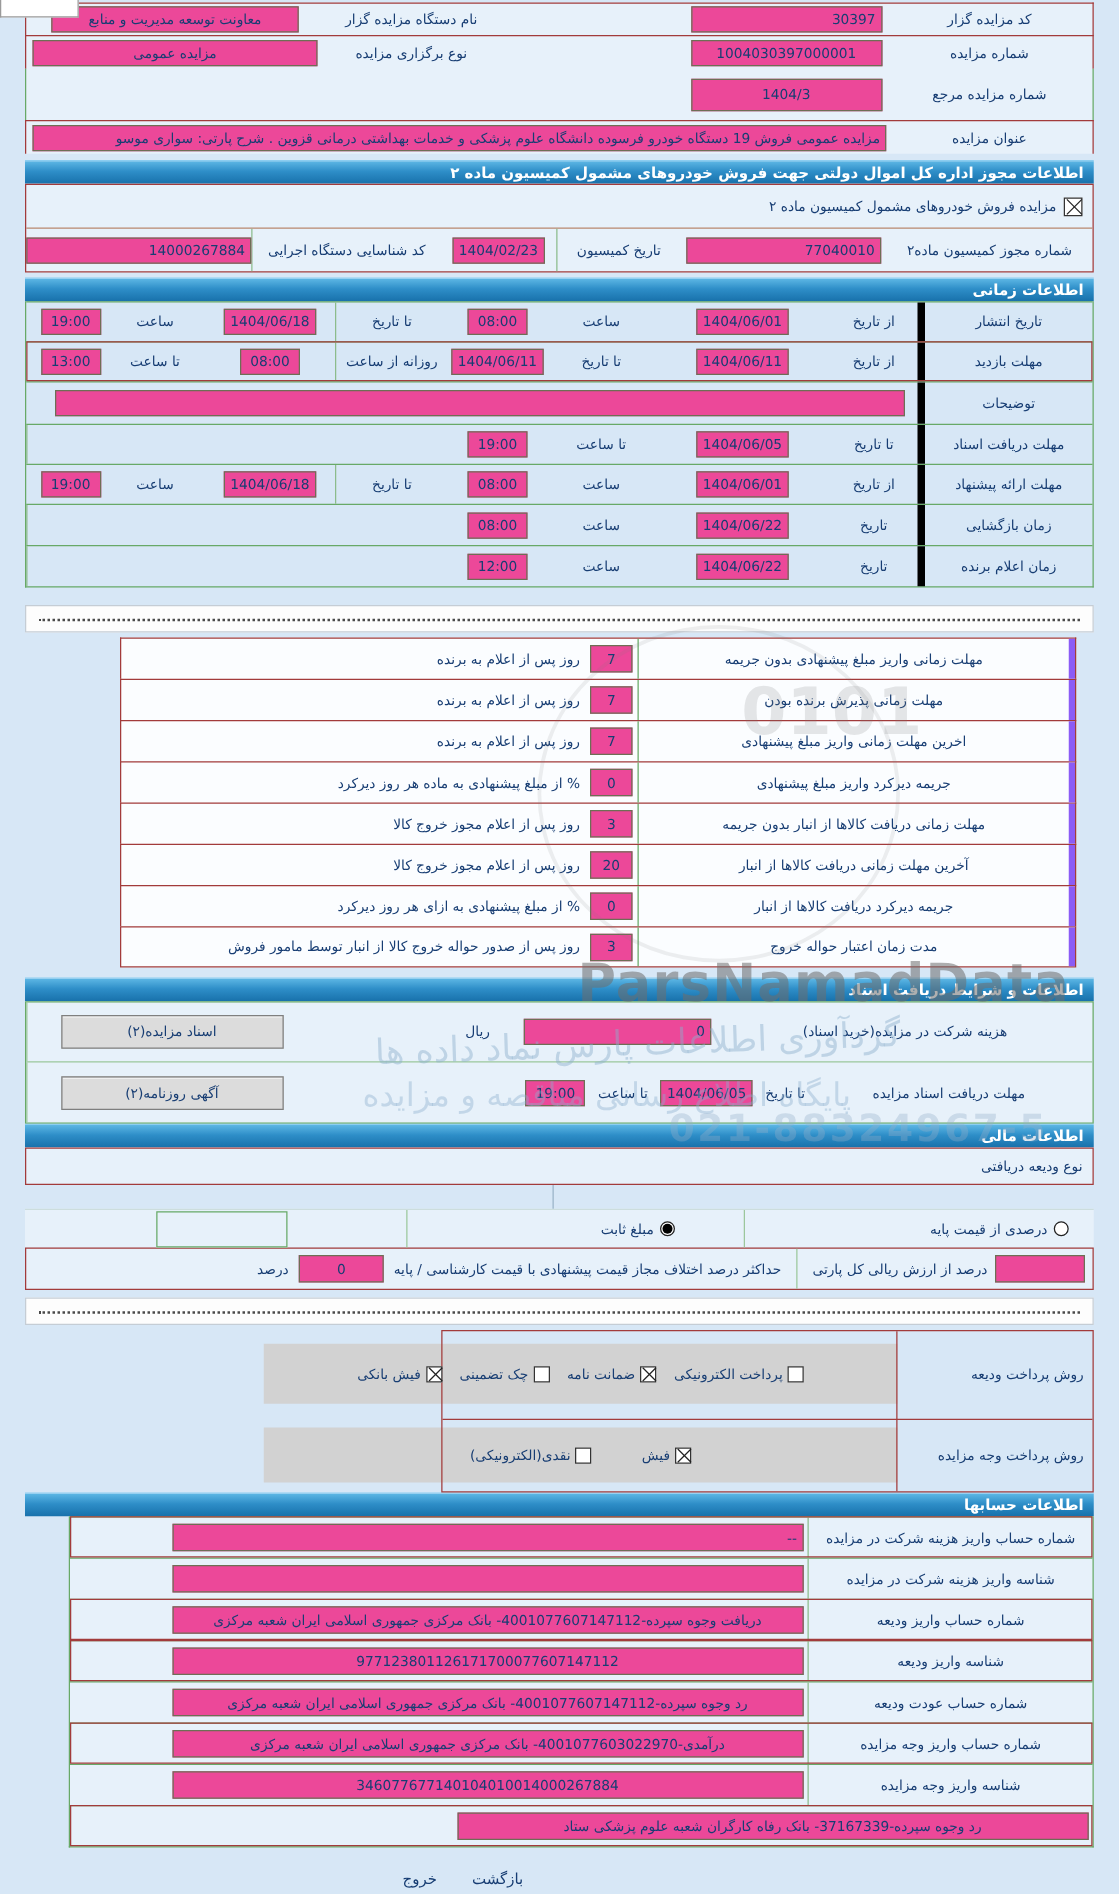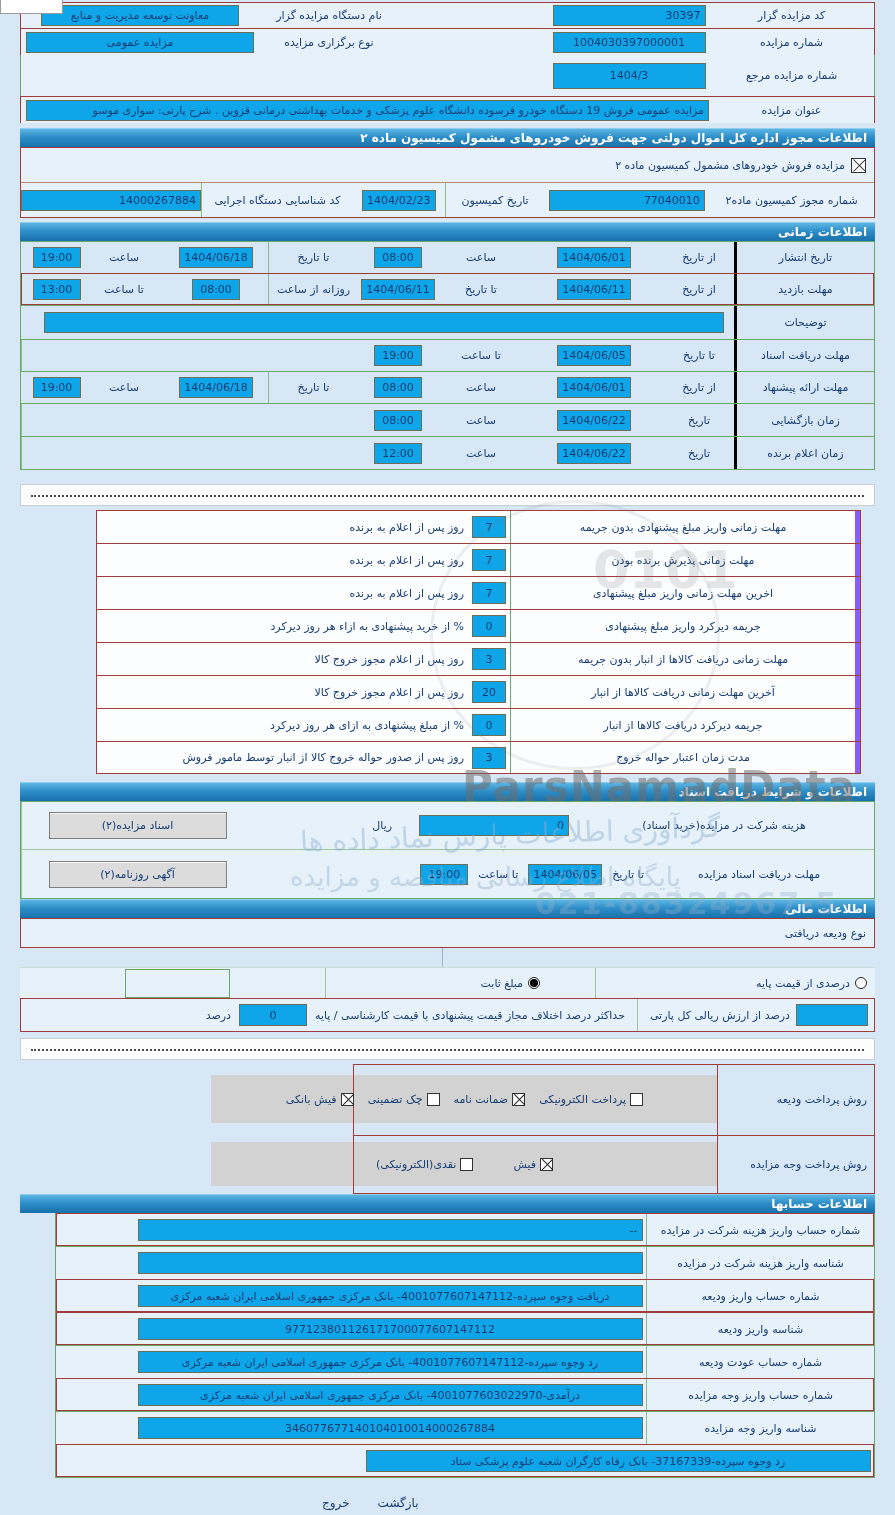--- a/index.html
+++ b/index.html
@@ -13,21 +13,21 @@
     position:relative;
   }
   .corner-box{position:absolute;top:0;left:0;width:63px;height:14px;background:#fff;border:1px solid #9a9a9a;border-top:none;z-index:3;}
   .content{position:absolute;top:2px;right:20px;width:855px;}
 
   
   .tbl{background:#e7f1fa;}
   .row{display:flex;align-items:center;}
   .cell{display:flex;align-items:center;justify-content:center;height:100%;}
   .lbl{color:#173d73;}
-  .ybox{background:#0ea5e9;border:1px solid #6e6e55;height:21px;display:flex;align-items:center;justify-content:center;padding:0 4px;overflow:hidden;white-space:nowrap;}
+  .ybox{background:#ec4899;border:1px solid #6e6e55;height:21px;display:flex;align-items:center;justify-content:center;padding:0 4px;overflow:hidden;white-space:nowrap;}
   .ybox.num{direction:ltr;justify-content:flex-end;}
   .ybox.cnum{direction:ltr;justify-content:center;}
   .sec-header{height:19px;background:linear-gradient(180deg,#5cb6e4 0%,#2e8ec8 45%,#1871ab 100%);color:#fff;font-weight:bold;font-size:12px;line-height:19px;padding-right:8px;border-top:1px solid #8ccdf0;}
   .dotted-strip{background:#fdfdfd;border:1px solid #c5cdd5;height:22px;}
   .dotted-strip .dots{border-top:2px dotted #4a4a4a;margin:10px 10px 0 10px;}
 
   
   .cb{width:13px;height:13px;border:1px solid #333;background:#fff;display:inline-block;position:relative;flex:none;}
   .cb.checked::before,.cb.checked::after{content:"";position:absolute;left:-1px;top:5px;width:15px;height:1px;background:#222;}
   .cb.checked::before{transform:rotate(45deg);}
@@ -49,21 +49,21 @@
 
   
   .permit-box{border:1px solid #a23b3b;background:#e7f1fa;}
   .permit-chk{height:35px;display:flex;align-items:center;gap:6px;padding-right:8px;border-bottom:1px solid #b9886f;}
   .permit-fields{height:34px;display:flex;align-items:center;}
 
   
   .time-tbl{border:1px solid #67a967;border-top:none;}
   .trow{display:flex;align-items:center;height:32px;border-top:1px solid #67a967;}
   .trow.red{outline:1px solid #a23b3b;outline-offset:-1px;}
-  .t-lbl{width:140px;height:100%;display:flex;align-items:center;justify-content:center;border-left:3px solid #000000;}
+  .t-lbl{width:140px;height:100%;display:flex;align-items:center;justify-content:center;border-left:6px solid #000000;}
   .tc{display:flex;align-items:center;justify-content:center;height:100%;}
   .ca{width:70px;}  .cva{width:140px;} .cb2{width:86px;} .cvb{width:80px;}
   .cc{width:90px;}  .cvc{width:104px;} .cd{width:80px;}  .cvd{width:55px;}
   .wdate{width:74px;} .wtime{width:48px;}
   .divgrn{border-left:1px solid #8cbc8c;}
 
   
   .dl-tbl{width:765px;margin-right:14px;background:#fbfdff;}
   .dl-row{display:flex;align-items:center;height:33px;border:1px solid #a23b3b;border-bottom:none;}
   .dl-row:last-child{border-bottom:1px solid #a23b3b;}
@@ -77,21 +77,21 @@
   .doc-row:last-child{border-bottom:none;}
   .doc-right{flex:1;display:flex;align-items:center;height:100%;}
   .doc-btn-cell{width:232px;height:100%;display:flex;align-items:center;justify-content:center;border-left:1px solid #9cc79c;order:2;}
   .btn{width:178px;height:27px;background:#dcdcdc;border:1px solid #7f7f7f;color:#173d73;display:flex;align-items:center;justify-content:center;box-shadow:inset 0 1px 0 #f5f5f5;font-size:11px;cursor:default;}
 
   
   .fin-row-type{height:30px;display:flex;align-items:center;padding-right:8px;border:1px solid #a23b3b;background:#e7f1fa;}
   .fin-gap{height:19px;position:relative;}
   .fin-gap::after{content:"";position:absolute;top:0;bottom:0;right:432px;width:1px;background:#9ab4c8;}
   .fin-radio-row{height:31px;display:flex;align-items:center;background:#e7f1fa;border-top:1px solid #cdd;}
-  .fr-cell1{width:280px;display:flex;align-items:center;gap:5px;padding-right:8px;border-left:1px solid #9cc79c;height:100%;}
+  .fr-cell1{width:280px;display:flex;align-items:center;gap:5px;padding-right:20px;border-left:1px solid #9cc79c;height:100%;}
   .fr-cell2{width:270px;display:flex;align-items:center;gap:5px;padding-right:55px;height:100%;border-left:1px solid #9cc79c;}
   .fr-empty{width:105px;height:29px;border:1px solid #67a967;margin-right:95px;background:#e7f1fa;}
   .fin-pct-row{height:34px;display:flex;align-items:center;border:1px solid #a23b3b;background:#e7f1fa;}
   .pct-input{width:72px;height:22px;margin-right:6px;}
   .pct-l1{margin-right:6px;}
   .pct-div{height:100%;border-left:1px solid #9cc79c;margin-right:12px;margin-left:12px;}
   .pct-in2{width:68px;height:22px;margin:0 8px;}
 
   
   .pay-section{position:relative;margin-top:4px;}
@@ -337,21 +337,21 @@
       <div class="dl-lbl lbl">اخرین مهلت زمانی واریز مبلغ پیشنهادی</div>
       <div class="dl-val">
           <div class="ybox cnum dl-box">7</div>
           <span class="lbl">روز پس از اعلام به برنده</span>
         </div>
     </div>
     <div class="dl-row">
       <div class="dl-lbl lbl">جریمه دیرکرد واریز مبلغ پیشنهادی</div>
       <div class="dl-val">
           <div class="ybox cnum dl-box">0</div>
-          <span class="lbl">% از خرید پیشنهادی به ازاء هر روز دیرکرد</span>
+          <span class="lbl">% از مبلغ پیشنهادی به ماده هر روز دیرکرد</span>
         </div>
     </div>
     <div class="dl-row">
       <div class="dl-lbl lbl">مهلت زمانی دریافت کالاها از انبار بدون جریمه</div>
       <div class="dl-val">
           <div class="ybox cnum dl-box">3</div>
           <span class="lbl">روز پس از اعلام مجوز خروج کالا</span>
         </div>
     </div>
     <div class="dl-row">

